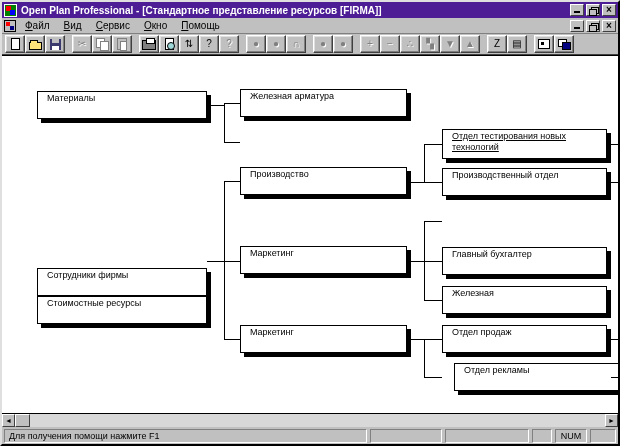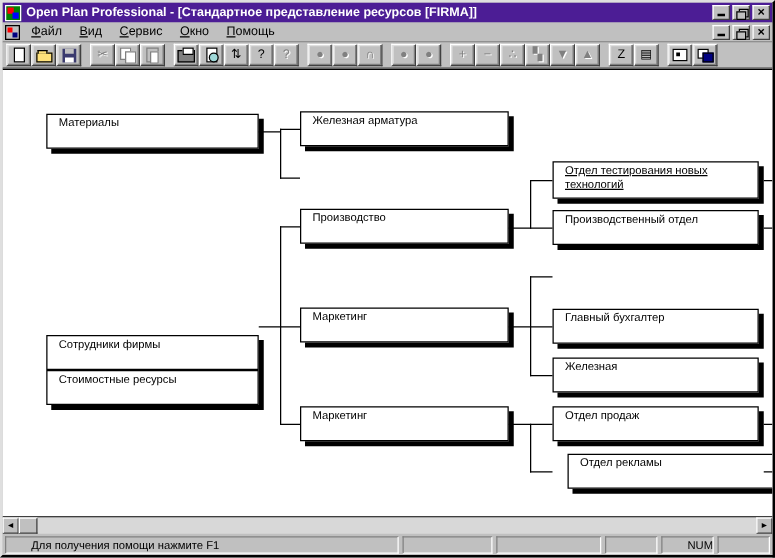--- a/index.html
+++ b/index.html
@@ -106,21 +106,21 @@
     position:absolute; top:0; left:13px; width:15px; height:13px; background:#c0c0c0;
     border:1px solid; border-color:#fff #404040 #404040 #fff;
   }
   
   .statusbar {
     height:17px; background:#c0c0c0; display:flex; align-items:center;
     gap:3px; padding:1px 2px; font-size:9px; color:#000;
   }
   .spanel {
     height:14px; border:1px solid; border-color:#808080 #fff #fff #808080;
-    padding:1px 20px; white-space:nowrap; overflow:hidden;
+    padding:1px 4px; white-space:nowrap; overflow:hidden;
   }
   .spanel.msg { flex:1; }
   .spanel.p2 { width:72px; } .spanel.p3 { width:84px; } .spanel.p4 { width:20px; }
   .spanel.num { width:32px; text-align:center; } .spanel.p6 { width:26px; }
 </style>
 </head>
 <body>
 
 <div class="titlebar">
   <span class="appicon"></span>

